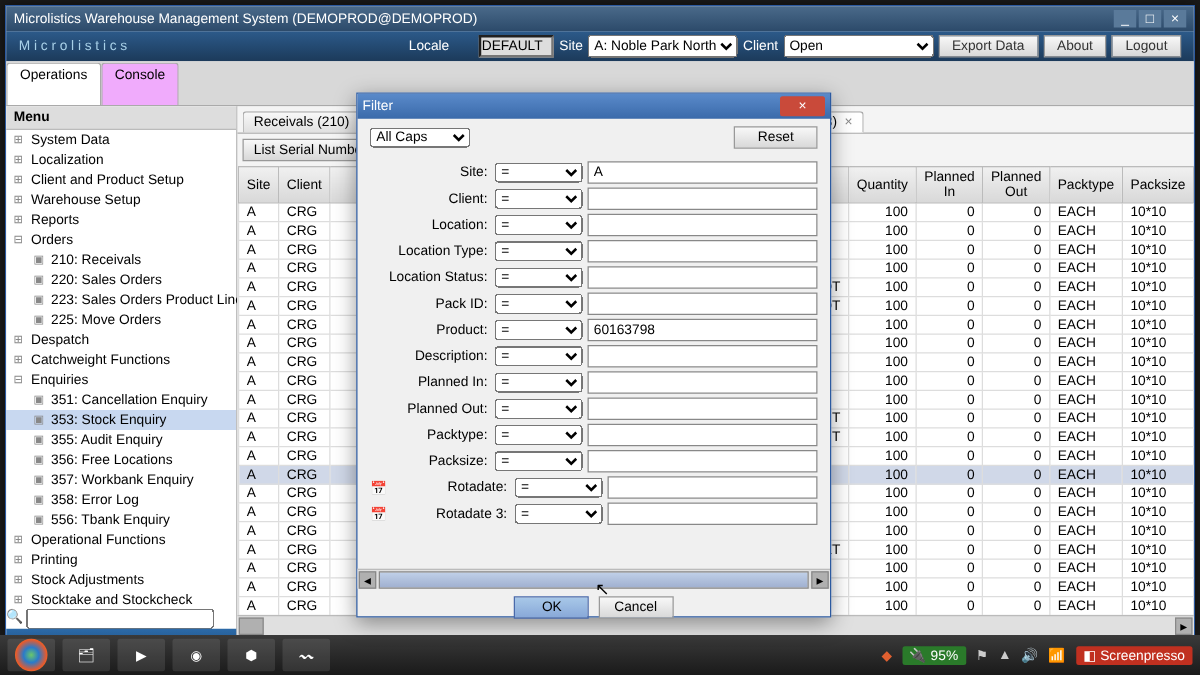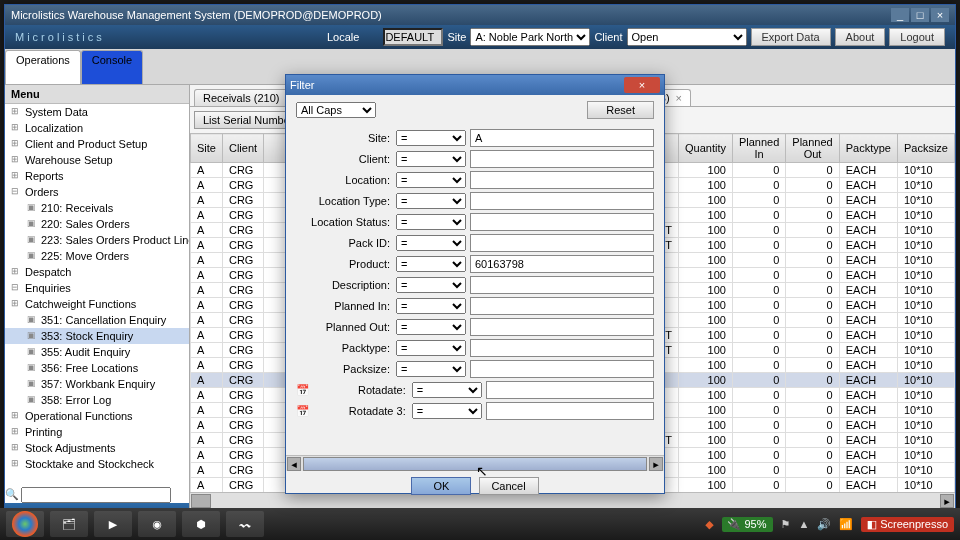--- a/index.html
+++ b/index.html
@@ -7,21 +7,21 @@
 .desktop { width:960px; height:540px; position:relative; background:#1a1a1a; }
 .window { position:absolute; left:4px; top:4px; width:952px; height:504px; background:#e8e8e8; border:1px solid #2c5aa0; box-shadow:0 0 8px rgba(0,0,0,.5); }
 .titlebar { height:20px; background:linear-gradient(#4a6a8a,#2c4a6a); color:#fff; display:flex; align-items:center; padding:0 6px; font-size:11px; }
 .titlebar .controls { margin-left:auto; display:flex; gap:2px; }
 .titlebar .controls span { width:18px; height:14px; background:#5a7a9a; text-align:center; line-height:14px; cursor:pointer; }
 .brandbar { height:24px; background:linear-gradient(#2c5a8a,#1c3a5a); display:flex; align-items:center; padding:0 10px; color:#a8d0e8; font-family:Georgia,serif; font-size:14px; letter-spacing:3px; }
 .brandbar .toolbar { margin-left:auto; display:flex; align-items:center; gap:4px; color:#fff; font-size:11px; letter-spacing:0; font-family:Tahoma; }
 .brandbar .toolbar .bbtn { background:linear-gradient(#f8f8f8,#d8d8d8); color:#333; border:1px solid #999; padding:2px 10px; cursor:pointer; }
 .brandbar select, .brandbar input { font-size:11px; height:18px; }
 .opstabs { height:36px; background:#d8d8d8; border-bottom:1px solid #aaa; display:flex; }
-.opstabs .tab { padding:3px 10px; border:1px solid #aaa; border-bottom:none; background:#1d4ed8; margin-top:1px; border-radius:3px 3px 0 0; cursor:pointer; }
+.opstabs .tab { padding:3px 10px; border:1px solid #aaa; border-bottom:none; background:#f0abfc; margin-top:1px; border-radius:3px 3px 0 0; cursor:pointer; }
 .opstabs .tab.active { background:#fff; }
 .body { display:flex; height:440px; }
 .sidebar { width:185px; background:#fff; border-right:1px solid #aaa; display:flex; flex-direction:column; }
 .sidebar .menuhead { background:#ddd; padding:3px 6px; font-weight:bold; border-bottom:1px solid #bbb; }
 .tree { overflow:auto; flex:1; }
 .tree .node { padding:2px 4px 2px 20px; white-space:nowrap; cursor:pointer; position:relative; }
 .tree .node::before { content:"▣"; position:absolute; left:6px; color:#888; font-size:9px; top:2px; }
 .tree .node.exp::before { content:"⊟"; }
 .tree .node.col::before { content:"⊞"; }
 .tree .child { padding-left:36px; }
@@ -106,28 +106,29 @@
             <div class="node col">Localization</div>
             <div class="node col">Client and Product Setup</div>
             <div class="node col">Warehouse Setup</div>
             <div class="node col">Reports</div>
             <div class="node exp">Orders</div>
             <div class="node child">210: Receivals</div>
             <div class="node child">220: Sales Orders</div>
             <div class="node child">223: Sales Orders Product Line Release</div>
             <div class="node child">225: Move Orders</div>
             <div class="node col">Despatch</div>
+            <div class="node col">Catchweight Functions</div>
             <div class="node exp">Enquiries</div>
-            <div class="node col">Catchweight Functions</div>
             <div class="node child">351: Cancellation Enquiry</div>
             <div class="node child sel">353: Stock Enquiry</div>
             <div class="node child">355: Audit Enquiry</div>
             <div class="node child">356: Free Locations</div>
             <div class="node child">357: Workbank Enquiry</div>
             <div class="node child">358: Error Log</div>
+            <div class="node child">556: Tbank Enquiry</div>
             <div class="node col">Operational Functions</div>
             <div class="node col">Printing</div>
             <div class="node col">Stock Adjustments</div>
             <div class="node col">Stocktake and Stockcheck</div>
           </div>
         <div class="search"><span style="position:relative;top:-1px">🔍</span><input style="width: 150px; margin-left: 2px;"></div>
         <div class="chilled">CHILLED</div>
       </div>
       <div class="main">
         <div class="doctabs" id="doctabs">

